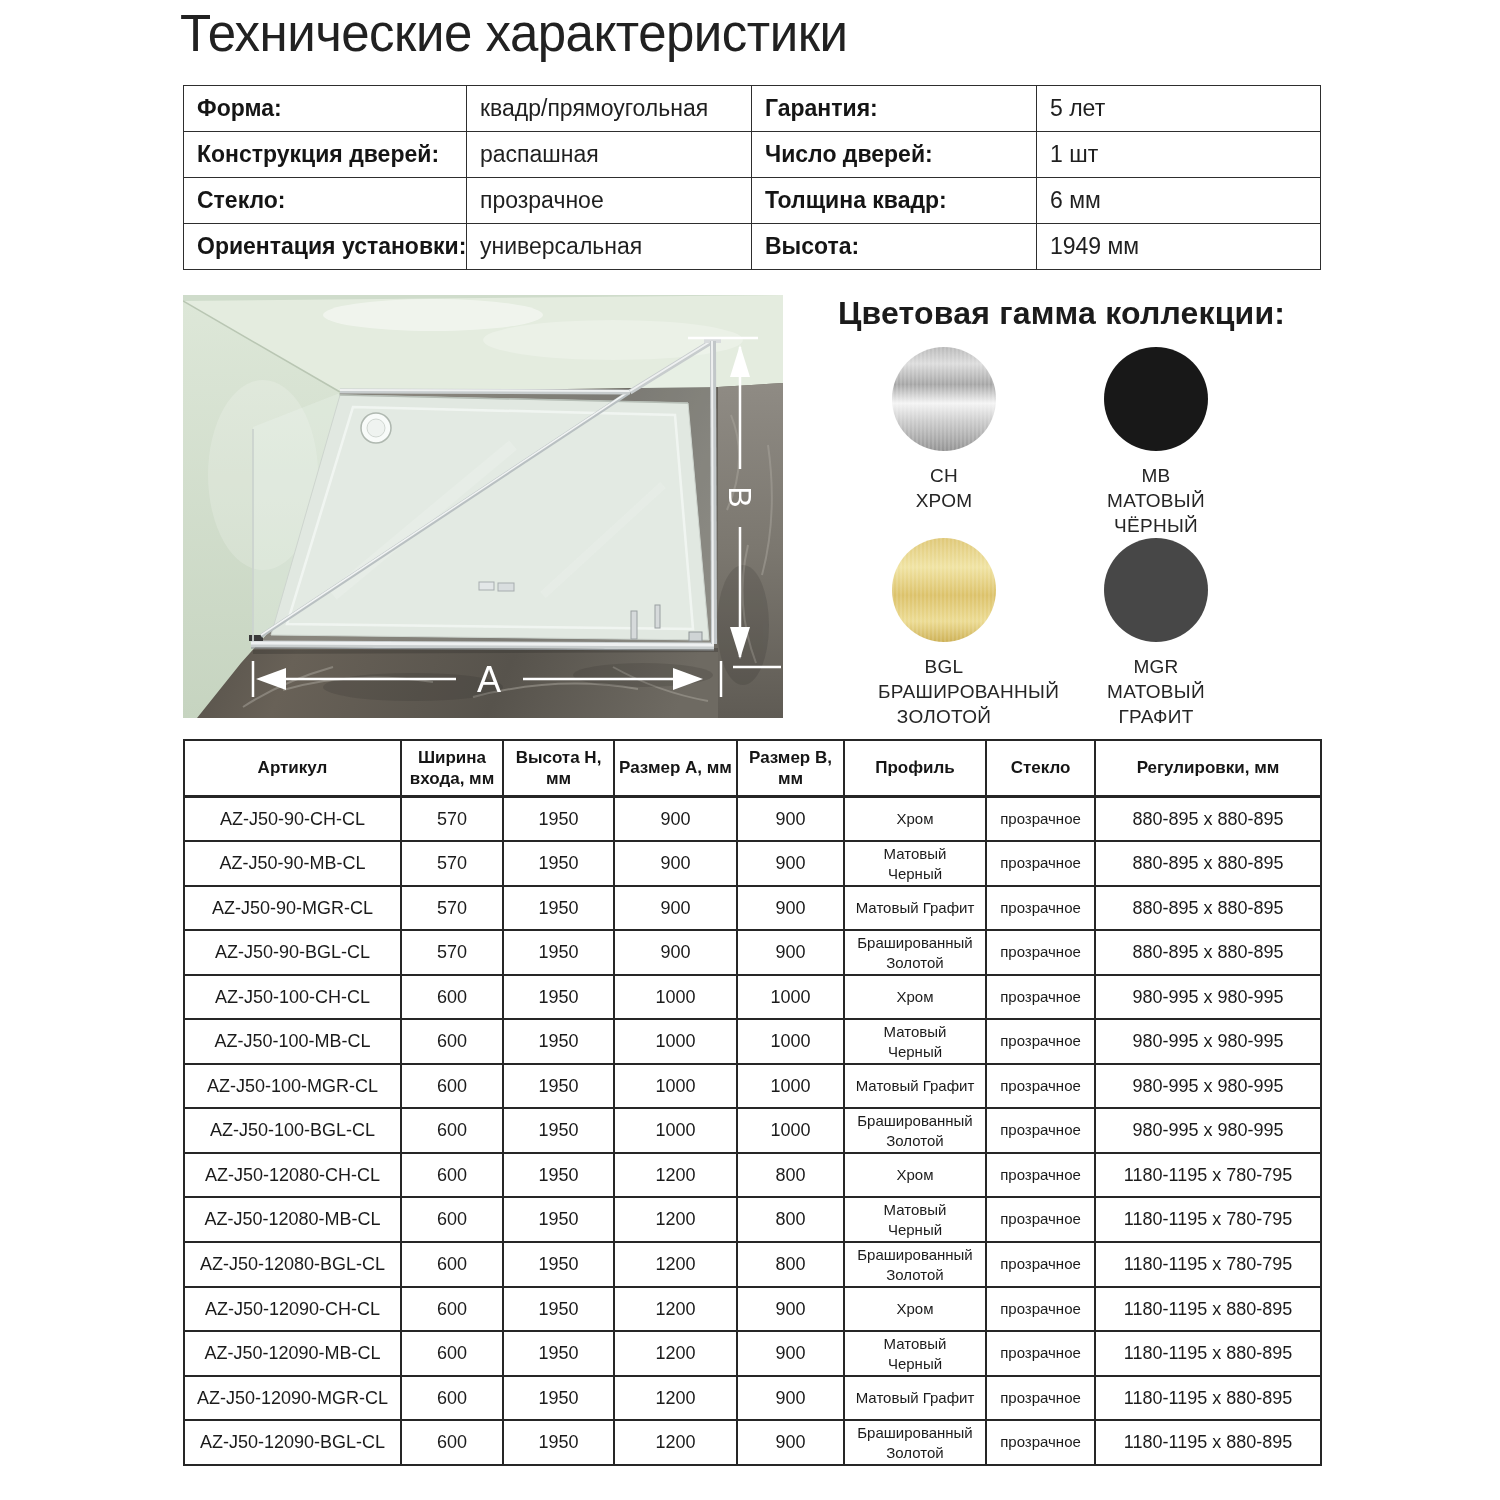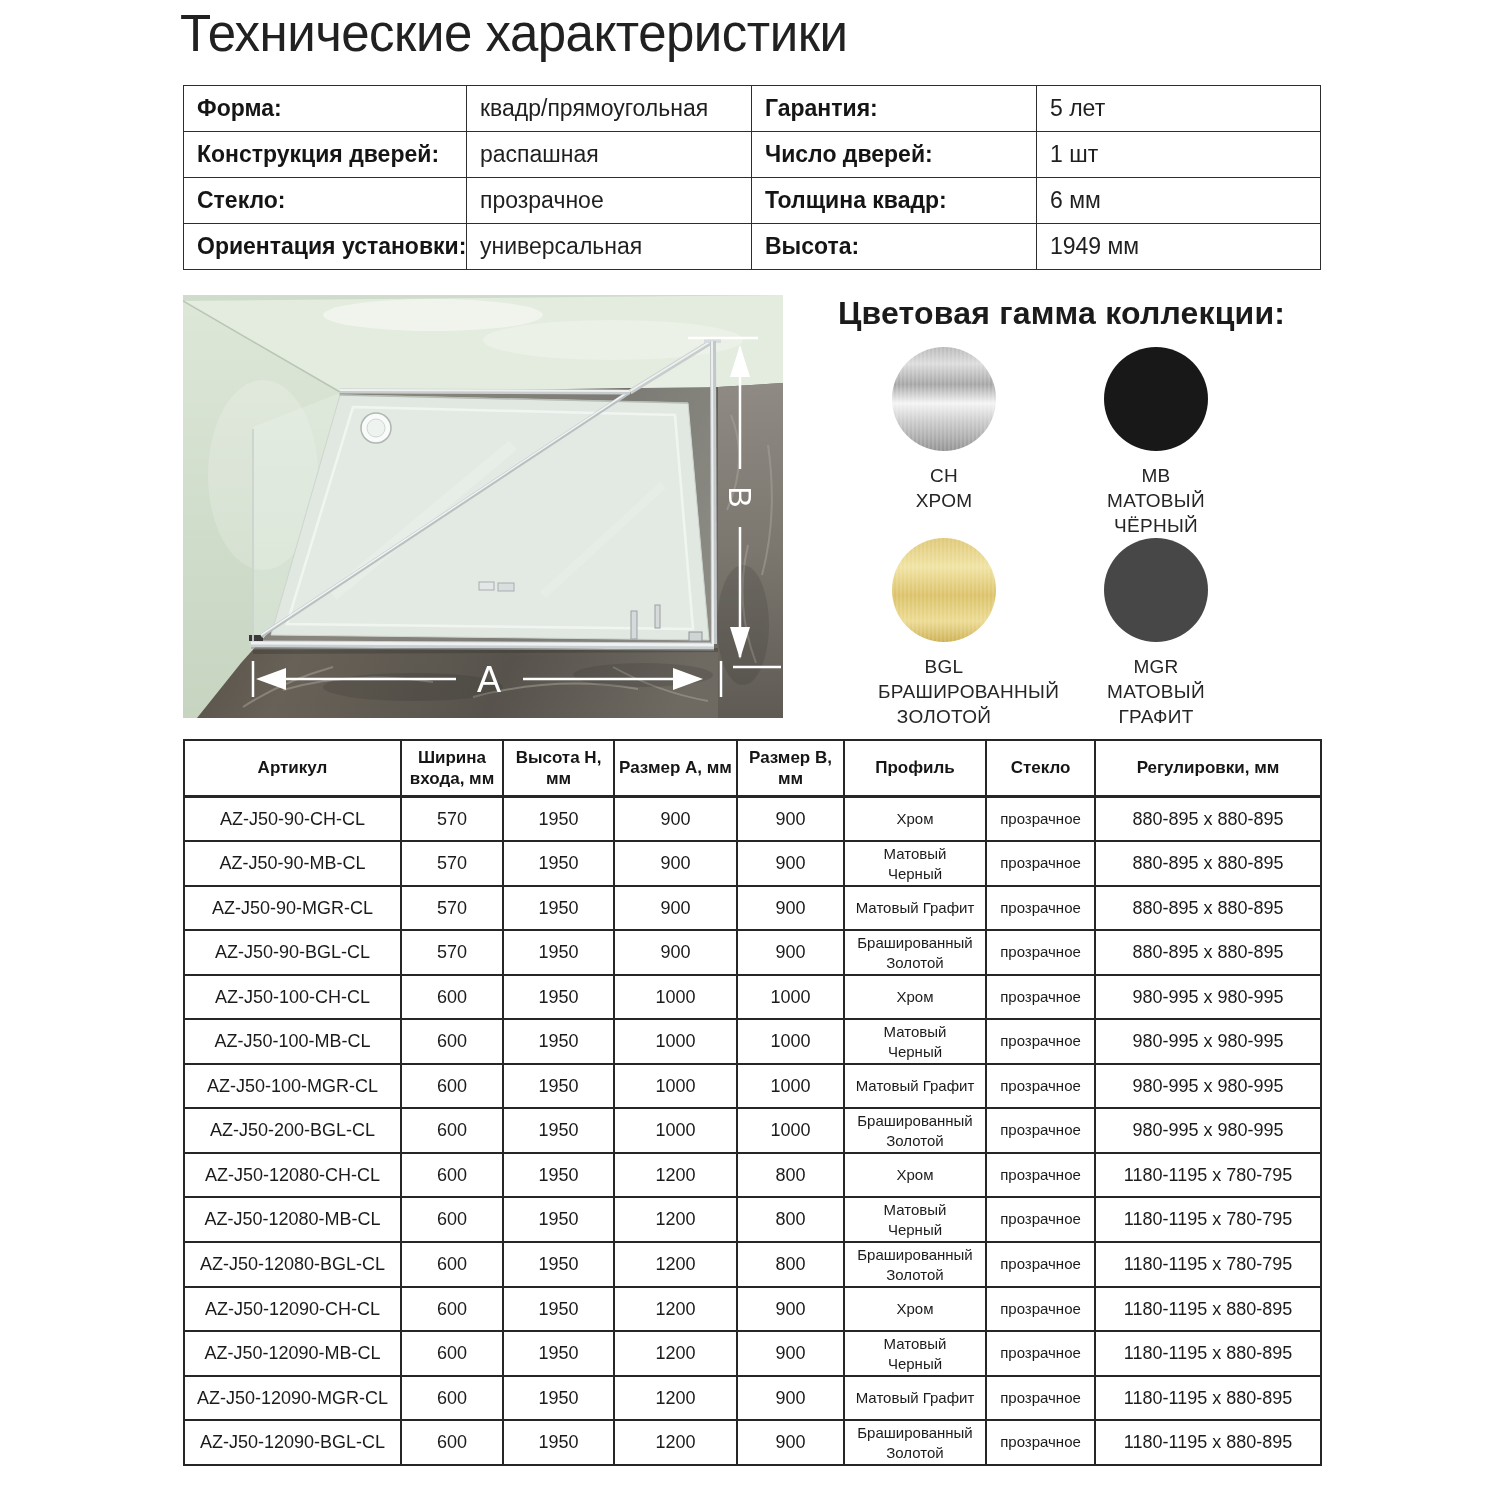--- a/index.html
+++ b/index.html
@@ -323,21 +323,21 @@
           <td class="c0">AZ-J50-100-MGR-CL</td>
           <td class="c1">600</td>
           <td class="c2">1950</td>
           <td class="c3">1000</td>
           <td class="c4">1000</td>
           <td class="c5">Матовый Графит</td>
           <td class="c6">прозрачное</td>
           <td class="c7">980-995 x 980-995</td>
         </tr>
         <tr>
-          <td class="c0">AZ-J50-200-BGL-CL</td>
+          <td class="c0">AZ-J50-100-BGL-CL</td>
           <td class="c1">600</td>
           <td class="c2">1950</td>
           <td class="c3">1000</td>
           <td class="c4">1000</td>
           <td class="c5">Брашированный
 Золотой</td>
           <td class="c6">прозрачное</td>
           <td class="c7">980-995 x 980-995</td>
         </tr>
         <tr>

